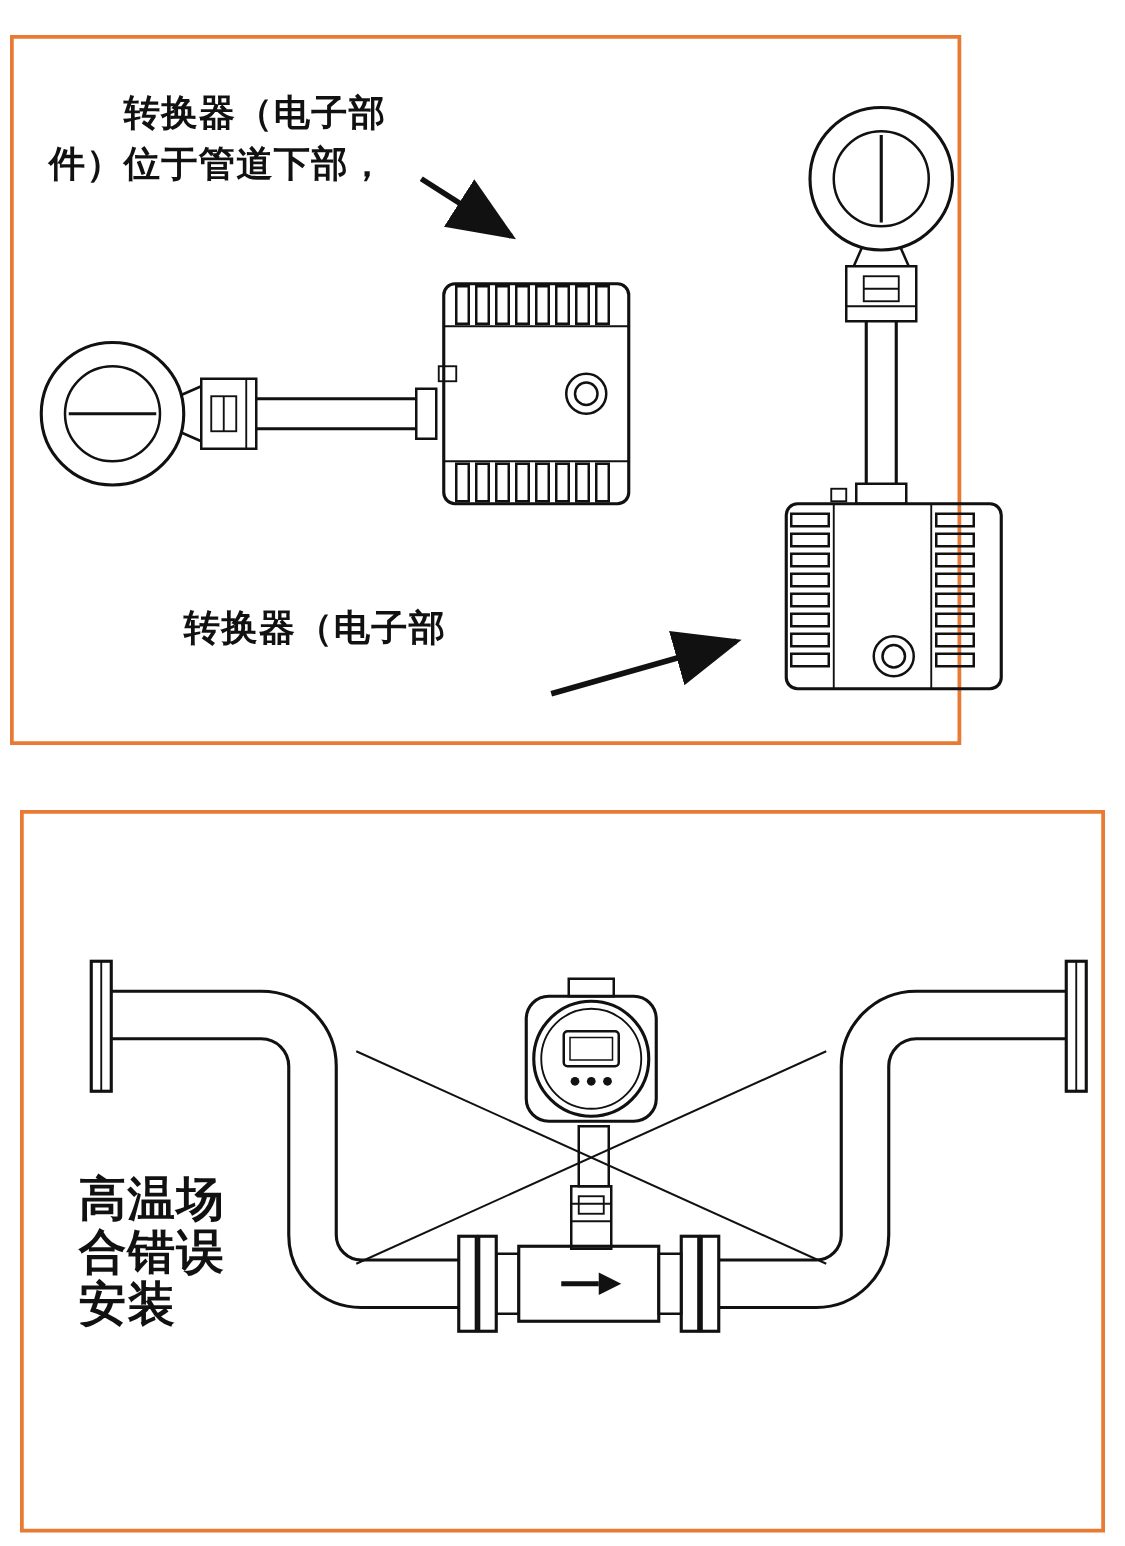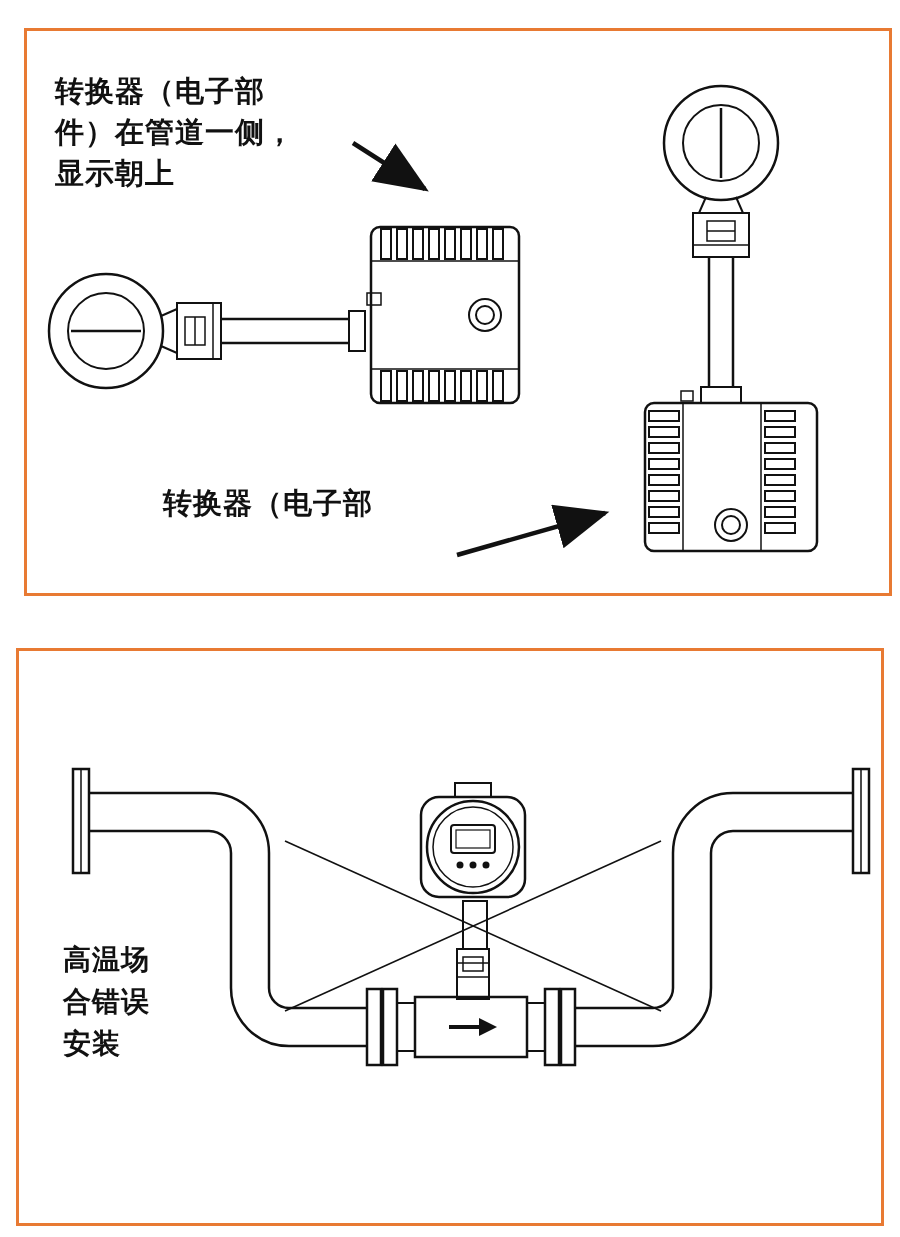--- a/index.html
+++ b/index.html
@@ -13,35 +13,35 @@
     width: 900px;
     height: 1237px;
     background: #ffffff;
     overflow: hidden;
   }
   .panel {
     position: absolute;
     border: 3px solid #E87A33;
     background: #ffffff;
   }
-  #panel-top    { left: 24px; top: 28px;  width: 868px; height: 568px; }
+  #panel-top    { left: 8px; top: 28px;  width: 761px; height: 568px; text-align: right; }
   #panel-bottom { left: 16px; top: 648px; width: 868px; height: 578px; }
   .panel svg { position: absolute; left: 0; top: 0; }
   .label {
     position: absolute;
     color: #111111;
     font-weight: bold;
     font-size: 29px;
     line-height: 41px;
     letter-spacing: 1px;
     white-space: nowrap;
   }
   #label-side   { left: 28px;  top: 40px; }
   #label-under  { left: 136px; top: 452px; }
-  #label-hot    { left: 44px;  top: 288px; font-size: 28px; line-height: 42px; }
+  #label-hot    { left: 44px;  top: 288px; font-size: 38px; line-height: 42px; }
 </style>
 </head>
 <body>
 
 <div class="page">
 
   <div class="panel" id="panel-top">
 
     <svg width="862" height="562" viewBox="0 0 862 562">
       <defs>
@@ -146,22 +146,21 @@
           <rect x="738" y="492" width="30" height="10"></rect>
         </g>
 
         <circle cx="704" cy="494" r="16" stroke-width="2"></circle>
         <circle cx="704" cy="494" r="9" stroke-width="2"></circle>
       </g>
     </svg>
 
     <div class="label" id="label-side">
       <div>转换器（电子部</div>
-      <div>件）在管道一侧，</div>
-      <div>显示朝上</div>
+      <div>件）位于管道下部，</div>
     </div>
 
     <div class="label" id="label-under">
       <div>转换器（电子部</div>
     </div>
   </div>
 
   <div class="panel" id="panel-bottom">
 
     <svg width="862" height="572" viewBox="0 0 862 572">

